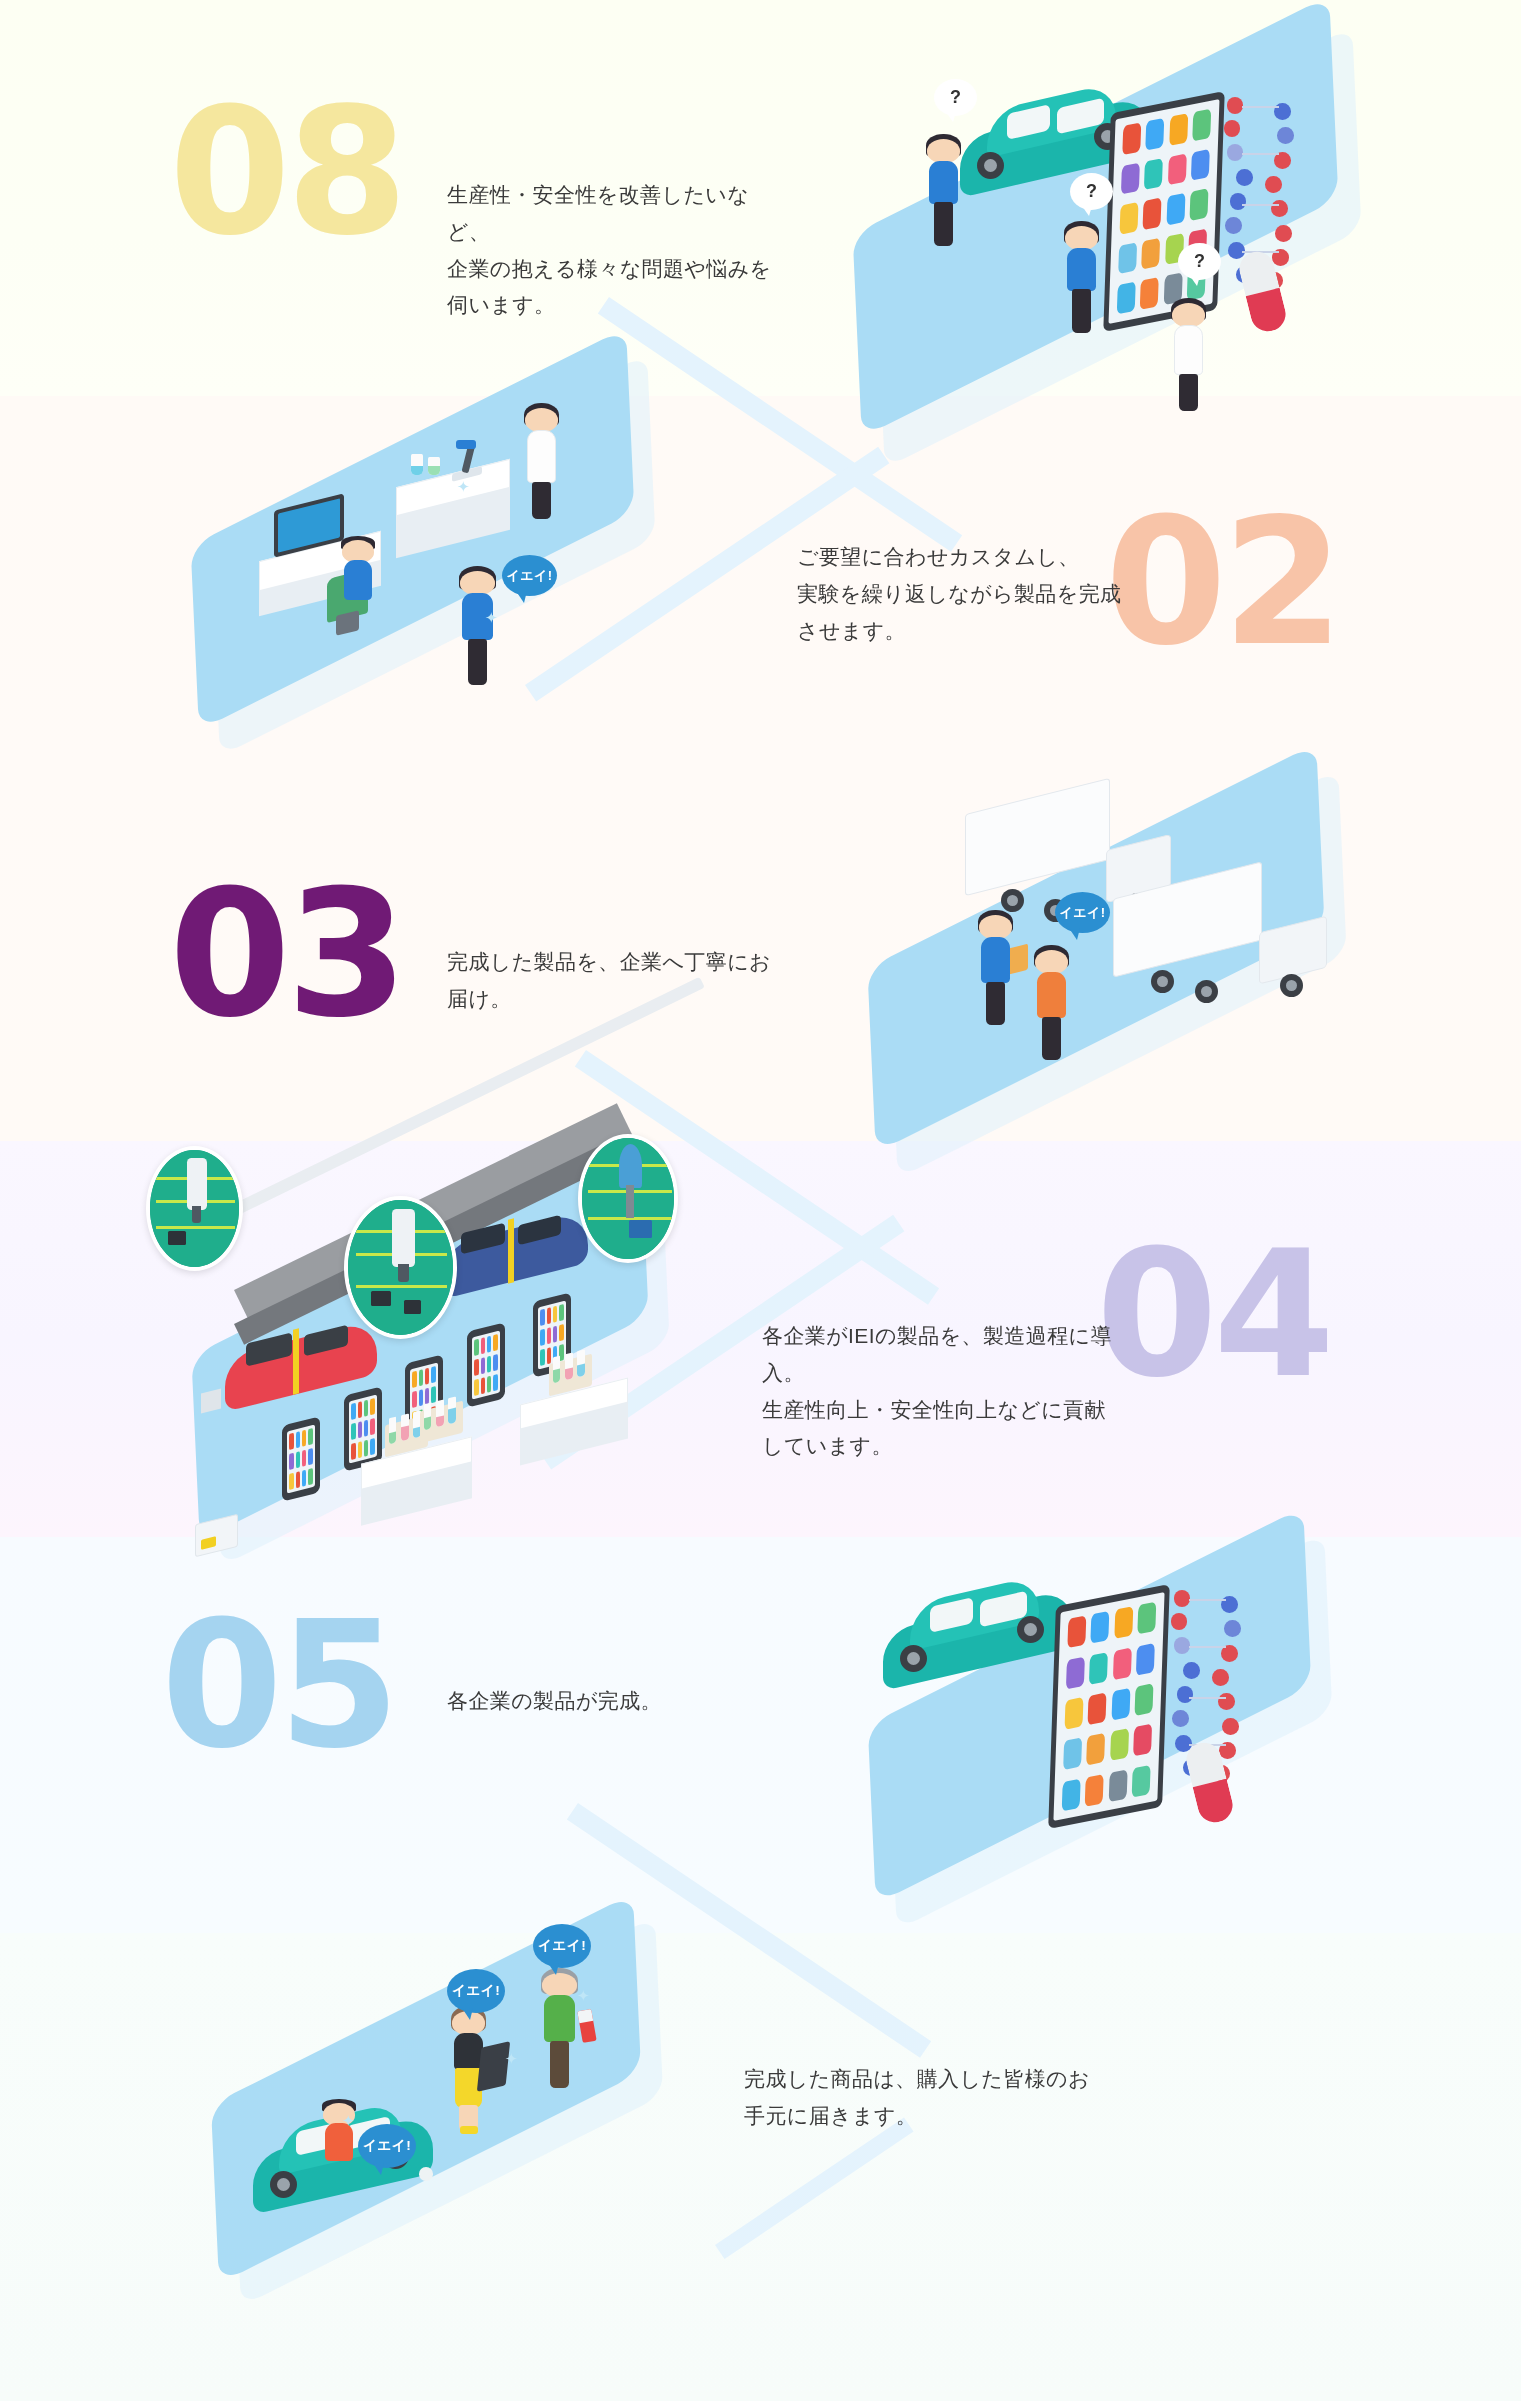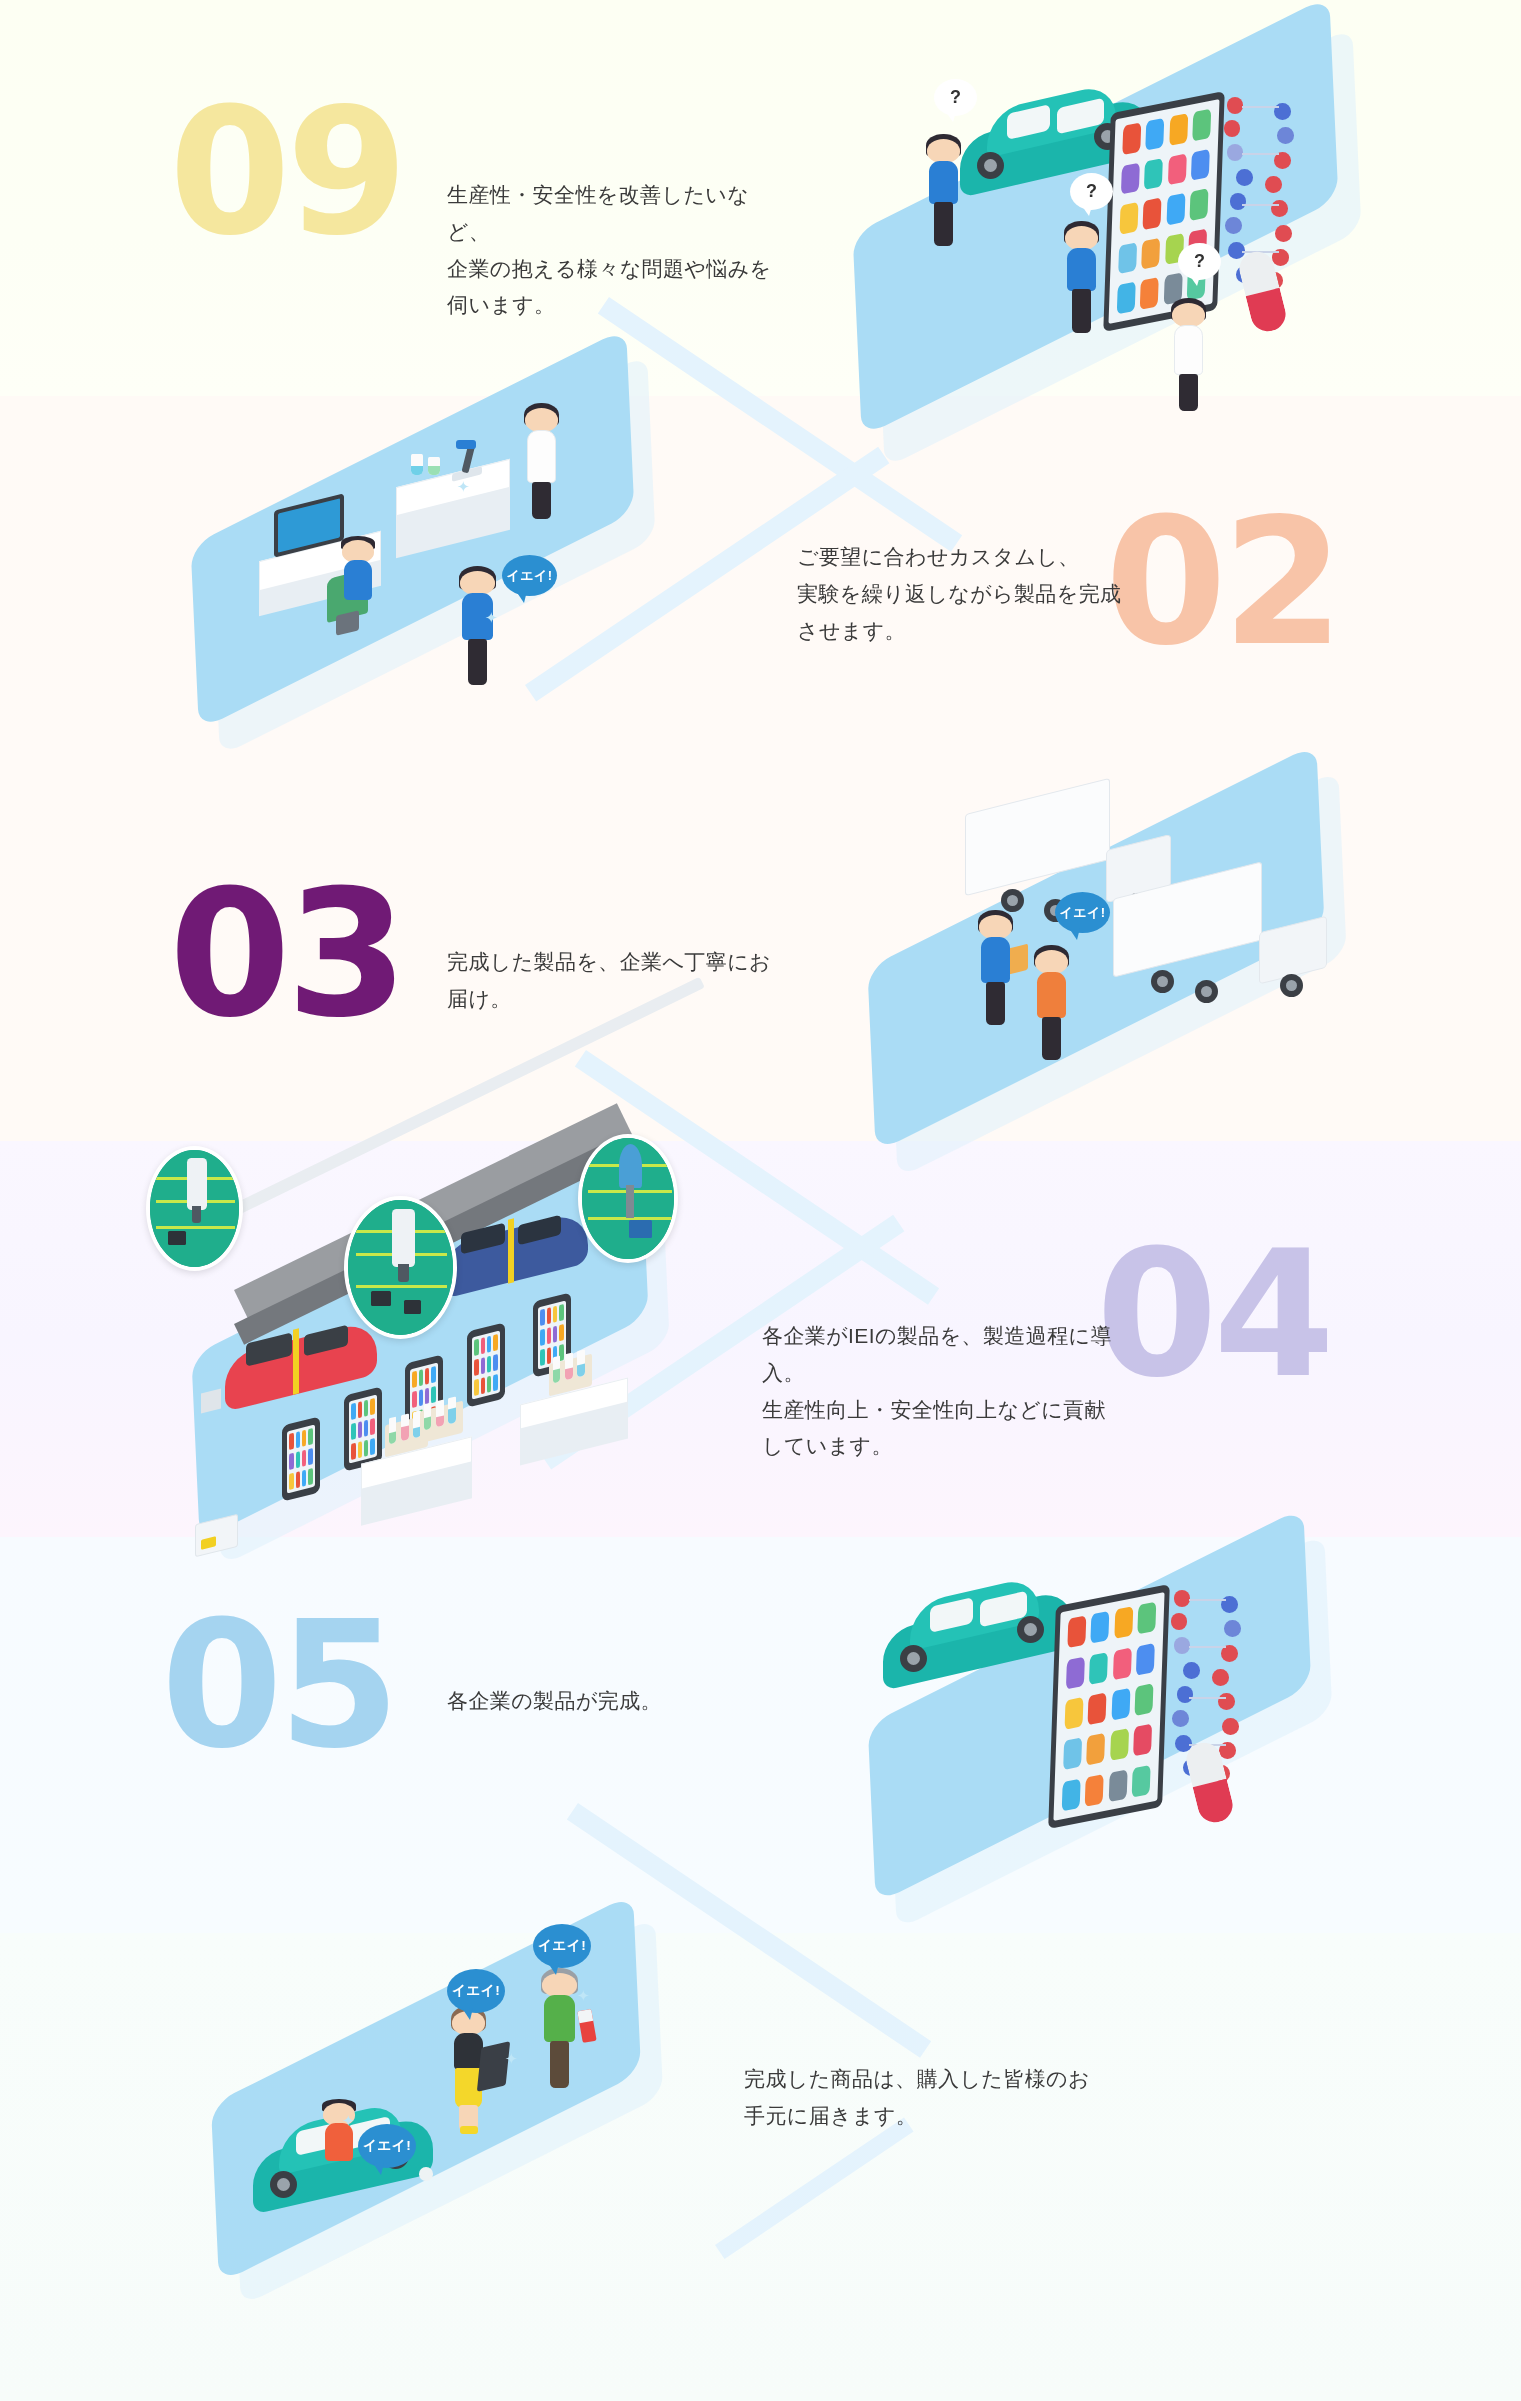--- a/index.html
+++ b/index.html
@@ -143,21 +143,21 @@
 
   <div class="ribbon" style="left:609px;top:297px;width:426px;height:20px;transform:rotate(34deg);"></div>
   <div class="ribbon" style="left:525px;top:685px;width:426px;height:20px;transform:rotate(-34deg);"></div>
   <div class="ribbon" style="left:586px;top:1050px;width:426px;height:20px;transform:rotate(34deg);"></div>
   <div class="ribbon" style="left:540px;top:1453px;width:426px;height:20px;transform:rotate(-34deg);"></div>
   <div class="ribbon" style="left:578px;top:1803px;width:426px;height:20px;transform:rotate(34deg);"></div>
   <div class="ribbon" style="left:715px;top:2245px;width:228px;height:16.7px;transform:rotate(-34deg);"></div>
 
   <div class="scene" style="left:0;top:0;width:1522px;height:396px;">
 
-    <div class="step-num" style="left:169px;top:85px;color:#f5e79e;">09</div>
+    <div class="step-num" style="left:169px;top:85px;color:#f5e79e;">08</div>
 
     <div class="caption" style="left:447px;top:177px;width:327px;">生産性・安全性を改善したいなど、
 企業の抱える様々な問題や悩みを伺います。</div>
 
     <div class="plat-shadow" style="left:852px;top:122px;width:533px;height:251px;opacity:.55;"></div>
     <div class="platform" style="left:829px;top:91px;width:533px;height:251px;"></div>
 
     <div class="iso" style="left:960px;top:97px;width:190px;height:91px;">
       <div class="car-body" style="left:0;top:20px;width:190px;height:59px;background:#1bb5ab;
            transform:skewY(-13deg);"></div>

